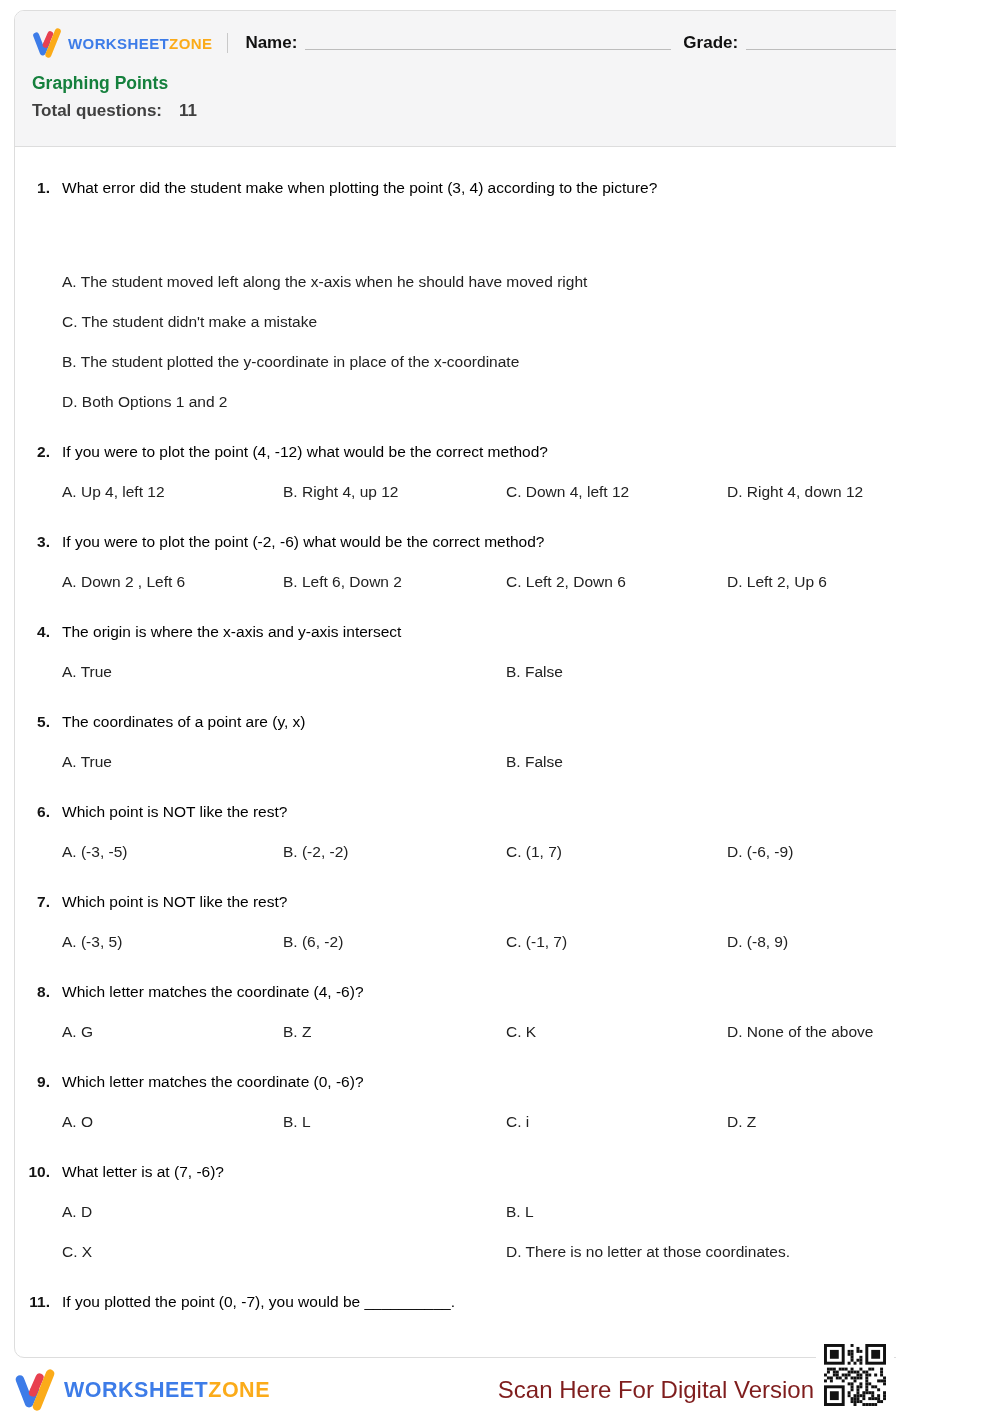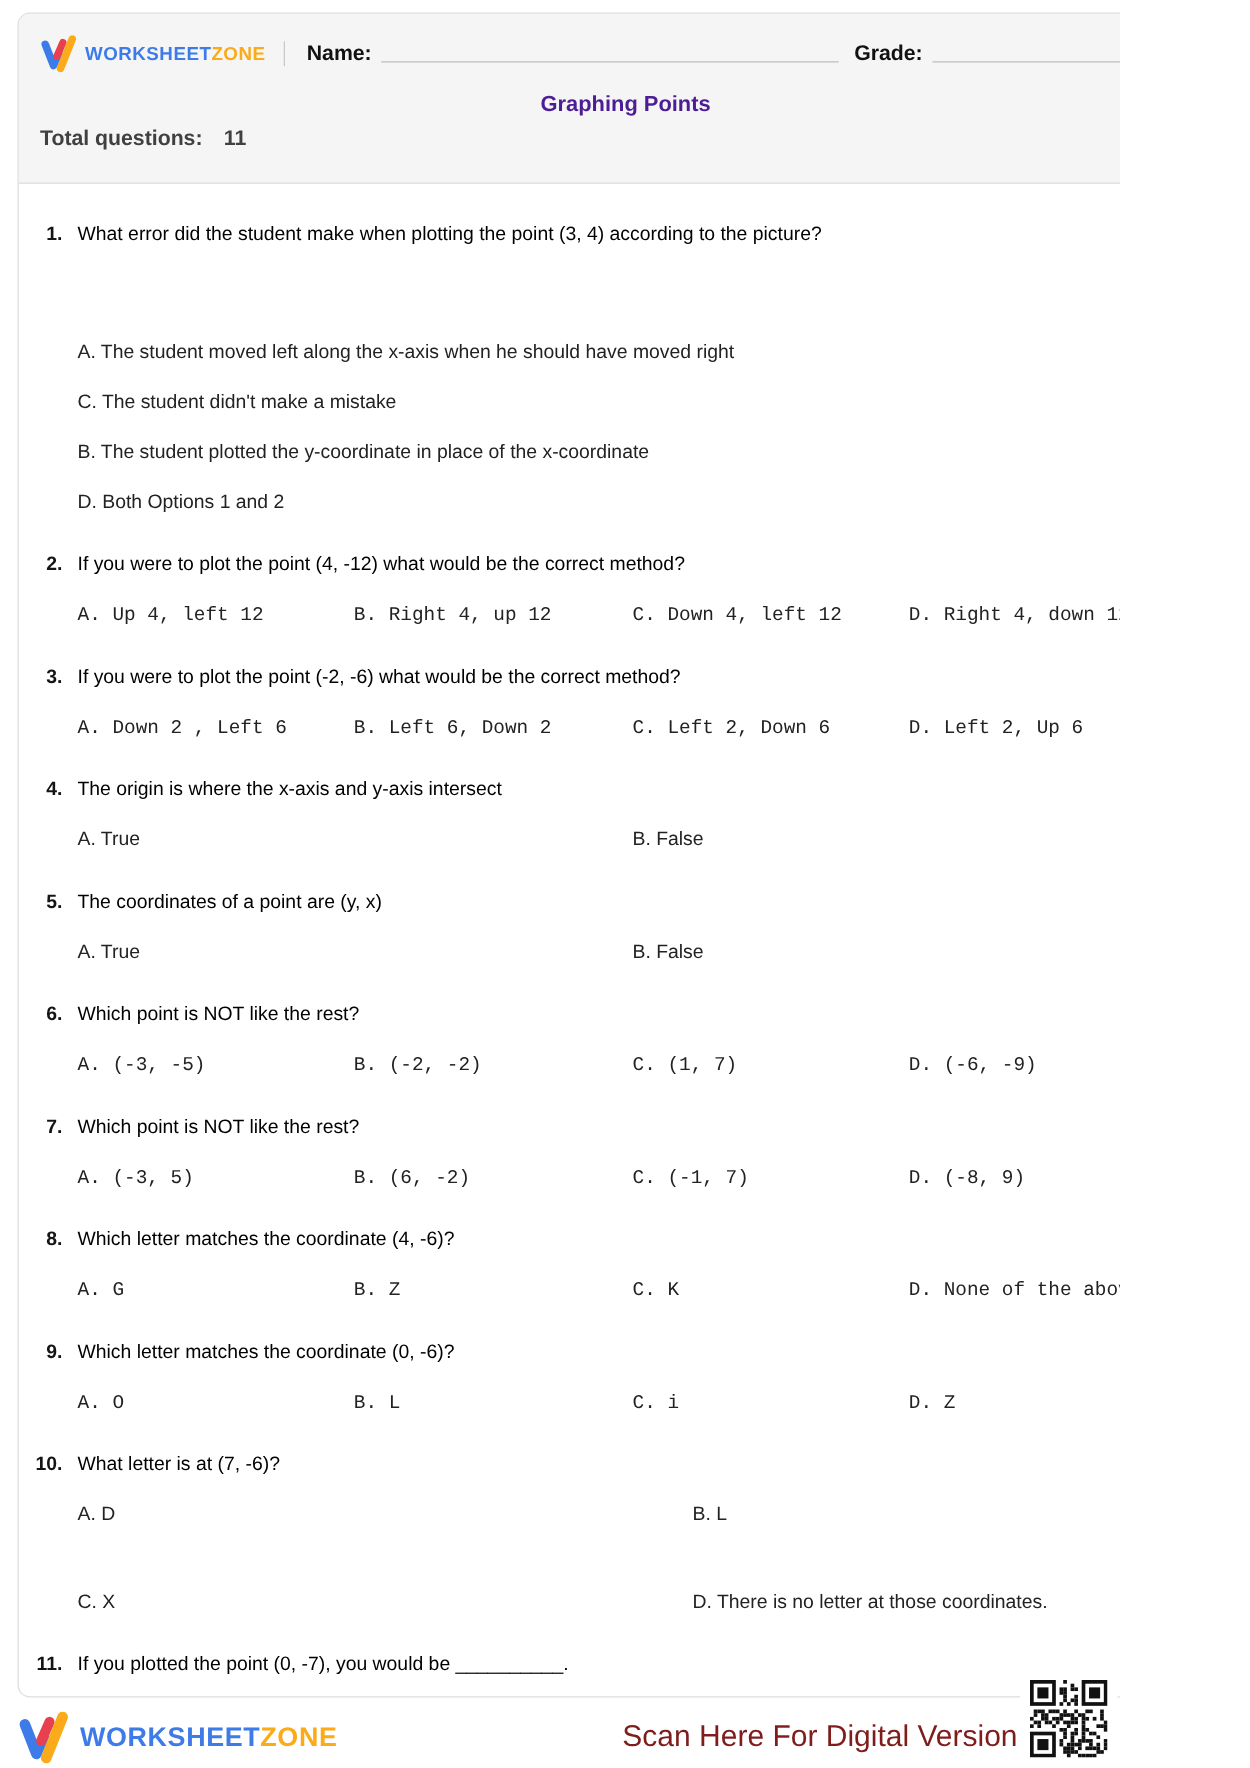--- a/index.html
+++ b/index.html
@@ -18,36 +18,36 @@
   .brand-row { display:flex; align-items:center; padding-top:17px; }
   .brand { display:flex; align-items:center; gap:6px; }
   .brand svg { width:30px; height:30px; display:block; }
   .brand-text { font-size:15px; font-weight:700; letter-spacing:.4px; white-space:nowrap; }
   .vsep { width:1px; height:20px; background:#c9c9c9; margin:0 17px 0 15px; flex:none; }
   .fill-label { font-size:17px; font-weight:700; color:#111; white-space:nowrap; }
   .fill-line { height:13px; border-bottom:1px solid #bdbdbd; }
   .name-line { width:366px; margin-left:8px; flex:none; }
   .grade-label { margin-left:12px; }
   .grade-line { flex:1; margin-left:8px; }
-  .title { margin-top:15px; font-size:17.5px; font-weight:700; color:#4c1d95;text-align:center; }
+  .title { margin-top:15px; font-size:17.5px; font-weight:700; color:#15803d; }
   .total-row { margin-top:7px; font-size:17px; font-weight:700; color:#404040; }
   .total-value { margin-left:17px; }
 
   .card-body { padding-top:30px; }
   .qblock { margin-top:28px; }
   .qblock:first-child { margin-top:0; }
   .qrow { display:flex; font-size:15.5px; line-height:22px; }
   .qnum { flex:none; width:35px; text-align:right; font-weight:700; color:#141414; }
   .qtext { margin-left:12px; color:#000000; }
   .opts { margin:18px 0 0 47px; font-size:15.5px; line-height:22px; color:#222; }
   .opts.stack { margin-top:72px; }
   .stack .opt + .opt { margin-top:18px; }
-  .grid4 { display:grid; grid-template-columns:221px 223px 221px auto;font-family:Liberation Mono, monospace; }
+  .grid4 { display:grid; grid-template-columns:221px 223px 221px auto; }
   .grid2 { display:grid; grid-template-columns:444px auto; }
-  .rows2 { display:grid; grid-template-columns:444px auto; row-gap:18px;gap:48px; }
+  .rows2 { display:grid; grid-template-columns:444px auto; row-gap:18px; }
 
   .footer {
     position:absolute; left:14px; right:14px; top:1358px; height:56px;
     display:flex; align-items:center; padding-top:8px;
   }
   .f-brand { display:flex; align-items:center; gap:8px; }
   .f-brand svg { width:42px; height:42px; display:block; }
   .f-brand-text { font-size:21.5px; font-weight:700; letter-spacing:.5px; white-space:nowrap; }
   .scan-text { margin-left:auto; margin-right:68px; font-size:24px; color:#7f1d1d; white-space:nowrap; }
   .qr-patch {

